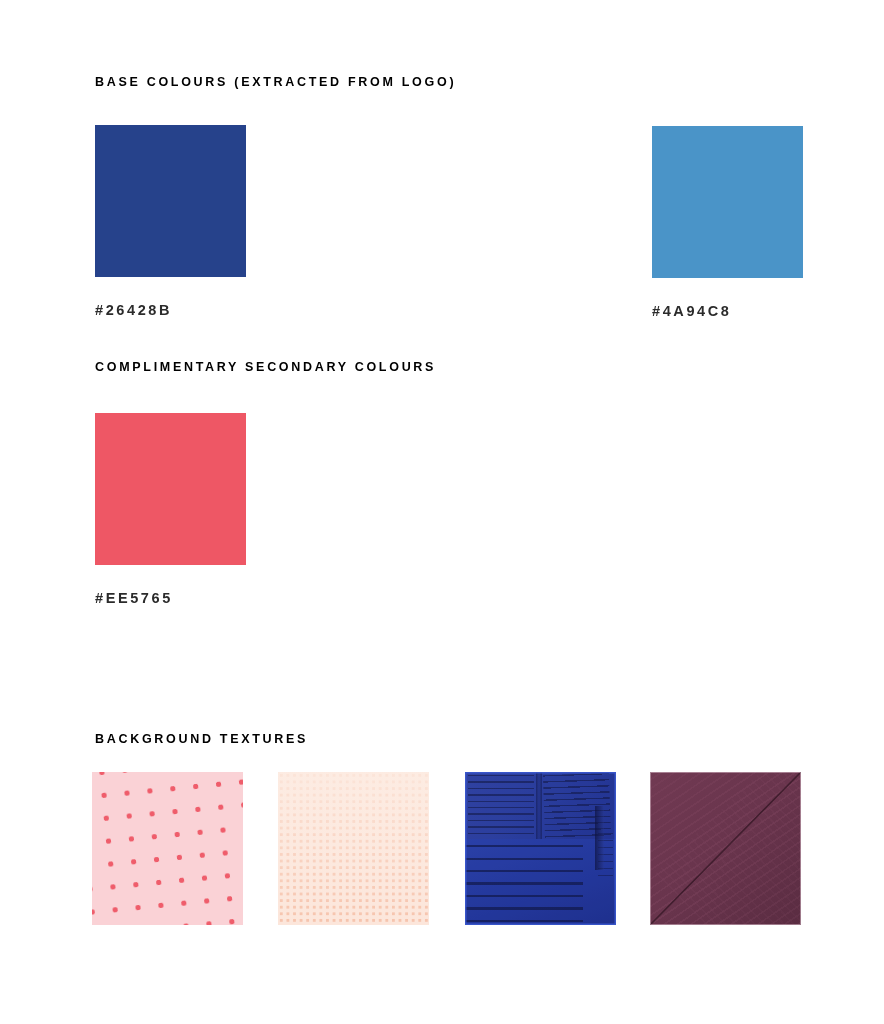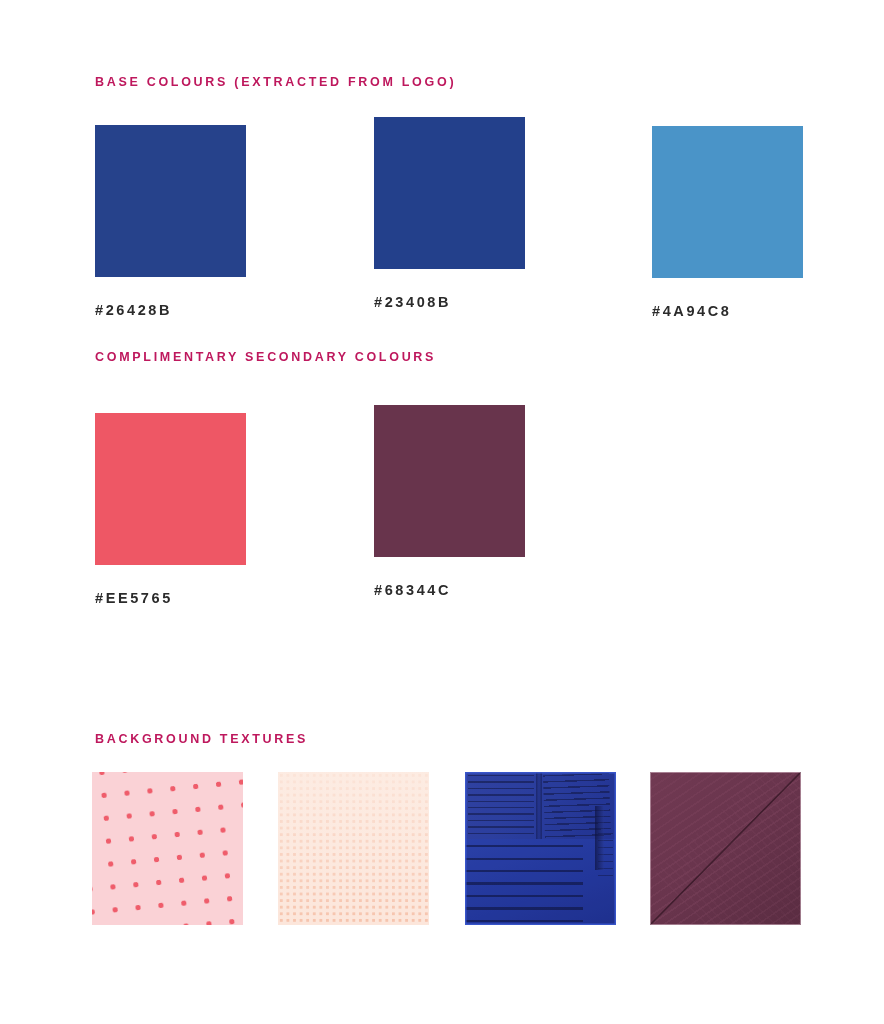--- a/index.html
+++ b/index.html
@@ -22,27 +22,27 @@
     background: #ffffff;
   }
 
   
   .section-heading {
     position: absolute;
     left: 95px;
     font-size: 12.5px;
     font-weight: bold;
     letter-spacing: 2.7px;
-    color: #be185d;
+    color: #000000;
     white-space: nowrap;
     text-transform: uppercase;
     font-family: "Liberation Sans", sans-serif;
   }
   #heading-base      { top: 75px; }
-  #heading-secondary { top: 350px; }
+  #heading-secondary { top: 360px; }
   #heading-textures  { top: 732px; text-align: right; }
 
   
   .swatch-row {
     position: absolute;
     left: 95px;
     width: 712px;
     height: 215px;
   }
   #row-base      { top: 117px; }
@@ -248,45 +248,37 @@
 
   <div class="section-heading" id="heading-base">BASE COLOURS (EXTRACTED FROM LOGO)</div>
 
   <div class="swatch-row" id="row-base">
 
     <div class="swatch-cell c0">
       <div class="swatch-chip" id="chip-base-0" style="background: rgb(38, 66, 139);"></div>
       <div class="swatch-label">#26428B</div>
     </div>
 
-    <div class="swatch-cell c1">
-      <div class="swatch-chip" id="chip-base-1" style="background: rgb(35, 64, 139);"></div>
-      <div class="swatch-label">#23408B</div>
-    </div>
 
     <div class="swatch-cell c2">
       <div class="swatch-chip" id="chip-base-2" style="background: rgb(74, 148, 200);"></div>
       <div class="swatch-label">#4A94C8</div>
     </div>
 
   </div>
 
   <div class="section-heading" id="heading-secondary">COMPLIMENTARY SECONDARY COLOURS</div>
 
   <div class="swatch-row" id="row-secondary">
 
     <div class="swatch-cell c0">
       <div class="swatch-chip" id="chip-sec-0" style="background: rgb(238, 87, 101);"></div>
       <div class="swatch-label">#EE5765</div>
     </div>
 
-    <div class="swatch-cell c1">
-      <div class="swatch-chip" id="chip-sec-1" style="background: rgb(104, 52, 76);"></div>
-      <div class="swatch-label">#68344C</div>
-    </div>
 
 
   </div>
 
   <div class="section-heading" id="heading-textures">BACKGROUND TEXTURES</div>
 
   <div id="row-textures">
 
     <div class="texture-cell t0">
       <div class="tex-inner tex-dots-bg"></div>

